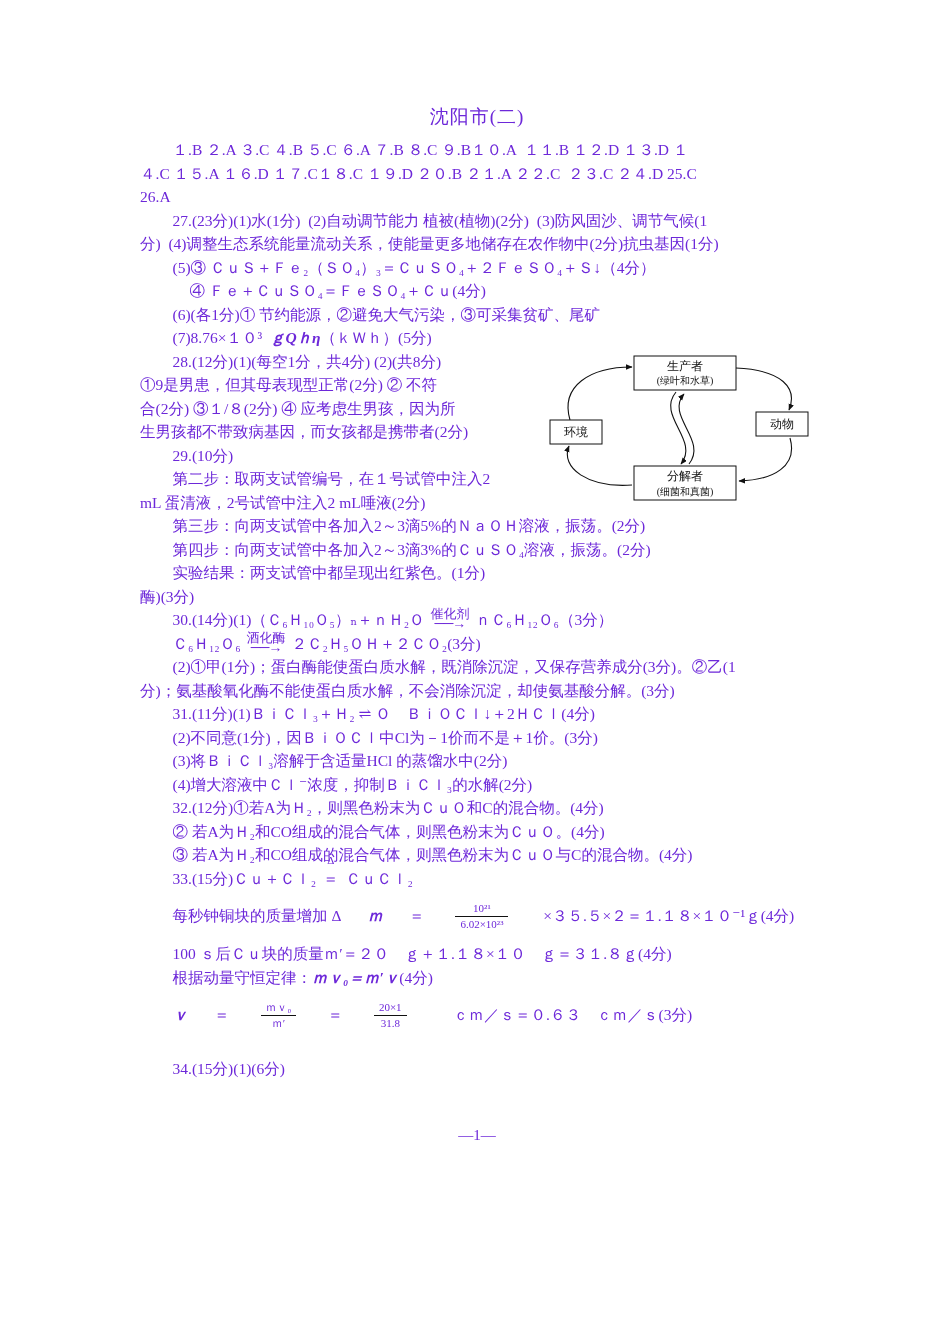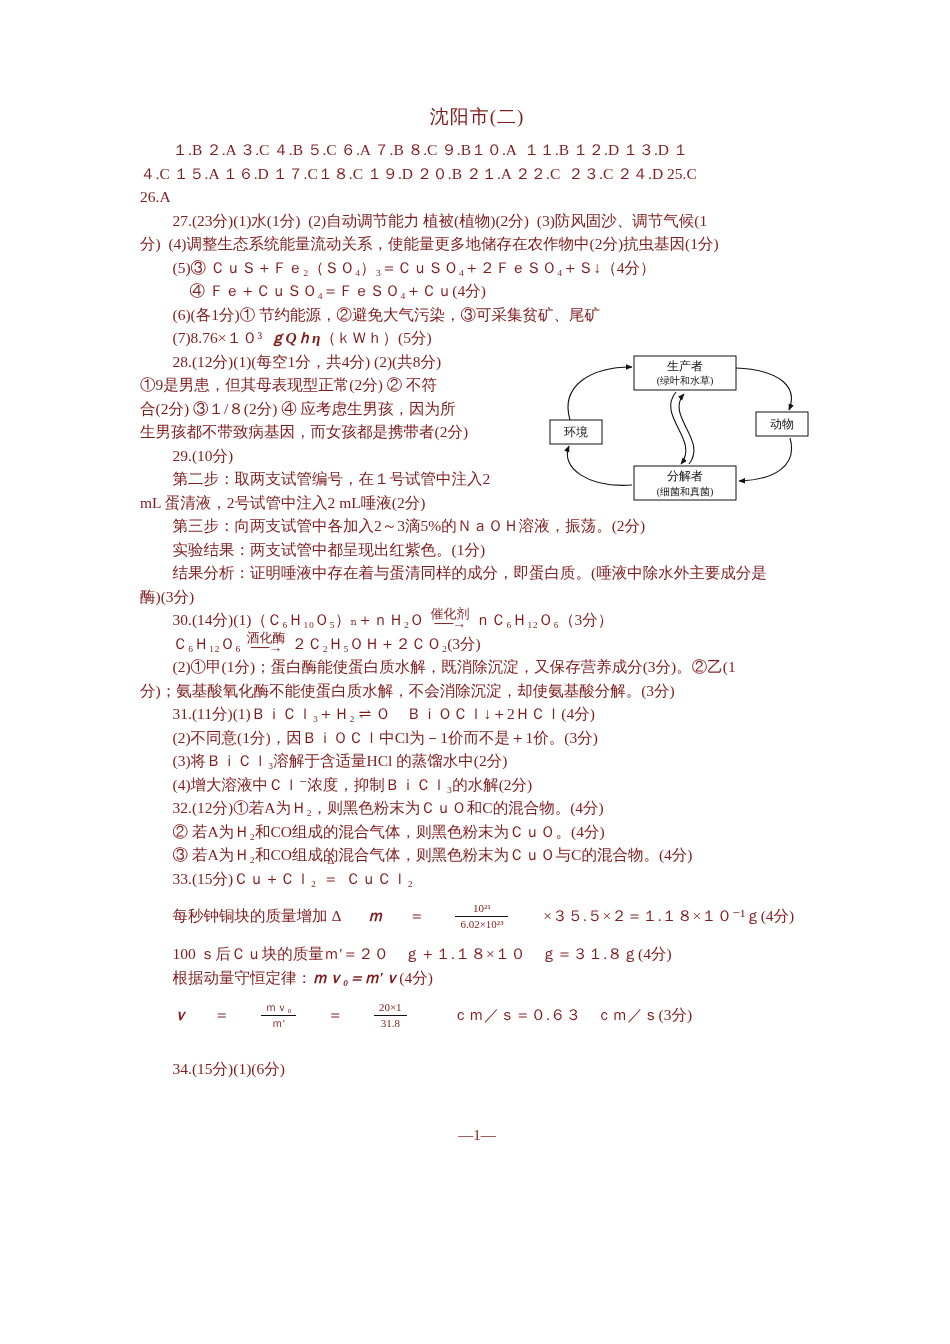--- a/index.html
+++ b/index.html
@@ -6,21 +6,21 @@
   .page {
     position: relative;
     width: 950px;
     height: 1344px;
     margin: 0 auto;
     background: #ffffff;
     box-sizing: border-box;
     padding: 104px 136px 3px 140px;
     overflow: hidden;
     font-family: "Liberation Serif", "DejaVu Serif", serif;
-    color: #7f1d1d;
+    color: #6d28d9;
   }
   .title {
     text-align: center;
     font-size: 19px;
     line-height: 26px;
     margin-bottom: 8px;
     letter-spacing: 1px;
   }
   .line {
     font-size: 15.5px;
@@ -132,22 +132,22 @@
           <text x="28" y="82">环境</text>
           <text x="137" y="126">分解者</text>
           <text x="137" y="141" font-size="10">(细菌和真菌)</text>
         </g>
       </svg>
     </div>
   </div>
 
   <div id="bottom-blocks">
       <div class="line indent-1">第三步：向两支试管中各加入2～3滴5%的ＮａＯＨ溶液，振荡。(2分)</div>
+      <div class="line indent-1">第四步：向两支试管中各加入2～3滴3%的ＣｕＳＯ₄溶液，振荡。(2分)</div>
       <div class="line indent-1">实验结果：两支试管中都呈现出红紫色。(1分)</div>
-      <div class="line indent-1">结果分析：证明唾液中存在着与蛋清同样的成分，即蛋白质。(唾液中除水外主要成分是</div>
       <div class="line indent-0">酶)(3分)</div>
       <div class="line indent-1">30.(14分)(1)（Ｃ₆Ｈ₁₀Ｏ₅）ₙ＋ｎＨ₂Ｏ <span class="rxn-arrow"><span class="lbl">催化剂</span><span class="shaft">──→</span></span> ｎＣ₆Ｈ₁₂Ｏ₆（3分）</div>
       <div class="line indent-1">Ｃ₆Ｈ₁₂Ｏ₆ <span class="rxn-arrow"><span class="lbl">酒化酶</span><span class="shaft">──→</span></span> ２Ｃ₂Ｈ₅ＯＨ＋２ＣＯ₂(3分)</div>
       <div class="line indent-1">(2)①甲(1分)；蛋白酶能使蛋白质水解，既消除沉淀，又保存营养成分(3分)。②乙(1</div>
       <div class="line indent-0">分)；氨基酸氧化酶不能使蛋白质水解，不会消除沉淀，却使氨基酸分解。(3分)</div>
       <div class="line indent-1">31.(11分)(1)ＢｉＣｌ₃＋Ｈ₂ ⇌ Ｏ　ＢｉＯＣｌ↓＋2ＨＣｌ(4分)</div>
       <div class="line indent-1">(2)不同意(1分)，因ＢｉＯＣｌ中Cl为－1价而不是＋1价。(3分)</div>
       <div class="line indent-1">(3)将ＢｉＣｌ₃溶解于含适量HCl 的蒸馏水中(2分)</div>
       <div class="line indent-1">(4)增大溶液中Ｃｌ⁻浓度，抑制ＢｉＣｌ₃的水解(2分)</div>
       <div class="line indent-1">32.(12分)①若A为Ｈ₂，则黑色粉末为ＣｕＯ和C的混合物。(4分)</div>

